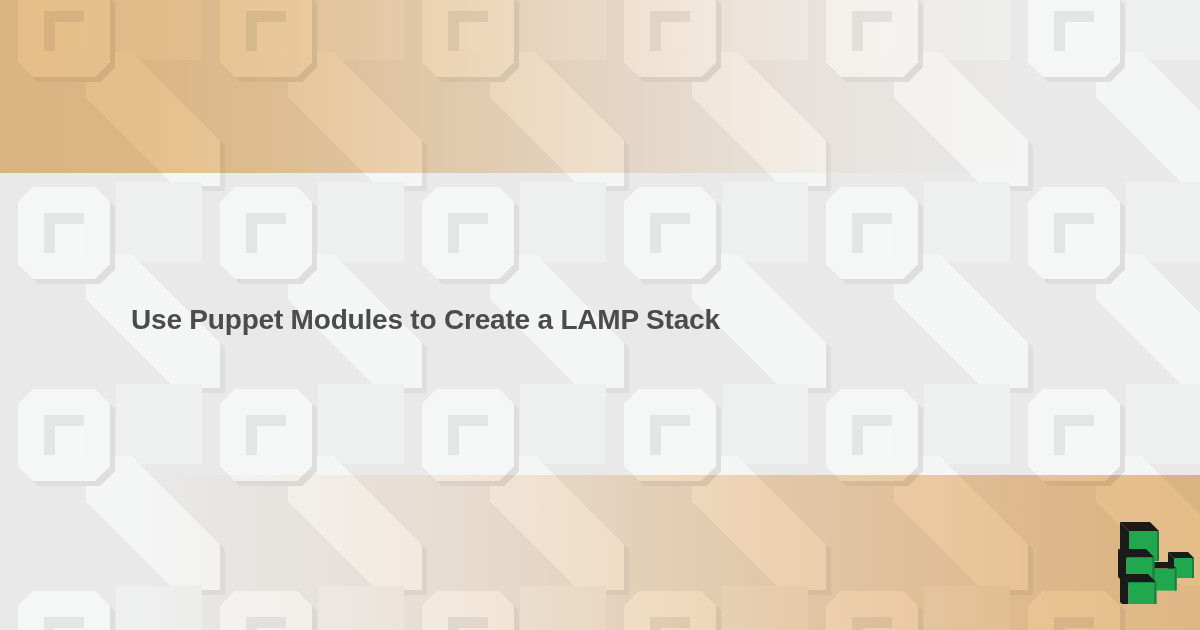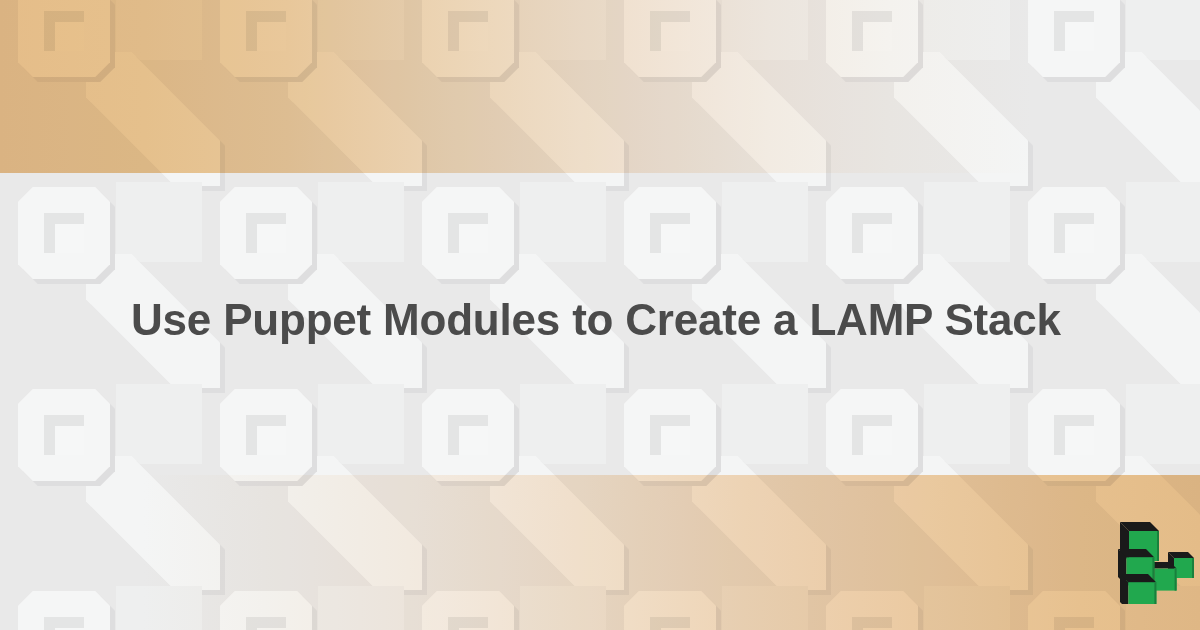--- a/index.html
+++ b/index.html
@@ -108,21 +108,21 @@
     position:absolute; inset:0;
     background:#e9eaea;
     z-index:-1;
   }
 
   
   #title {
     position:absolute;
     left:131px; top:298px;
     width:950px;
-    font-size:44px;
+    font-size:28px;
     font-weight:bold;
     letter-spacing:-0.2px;
     color:#4b4b4b;
     line-height:44px;
     white-space:nowrap;
   }
 
   
   #logo {
     position:absolute;

